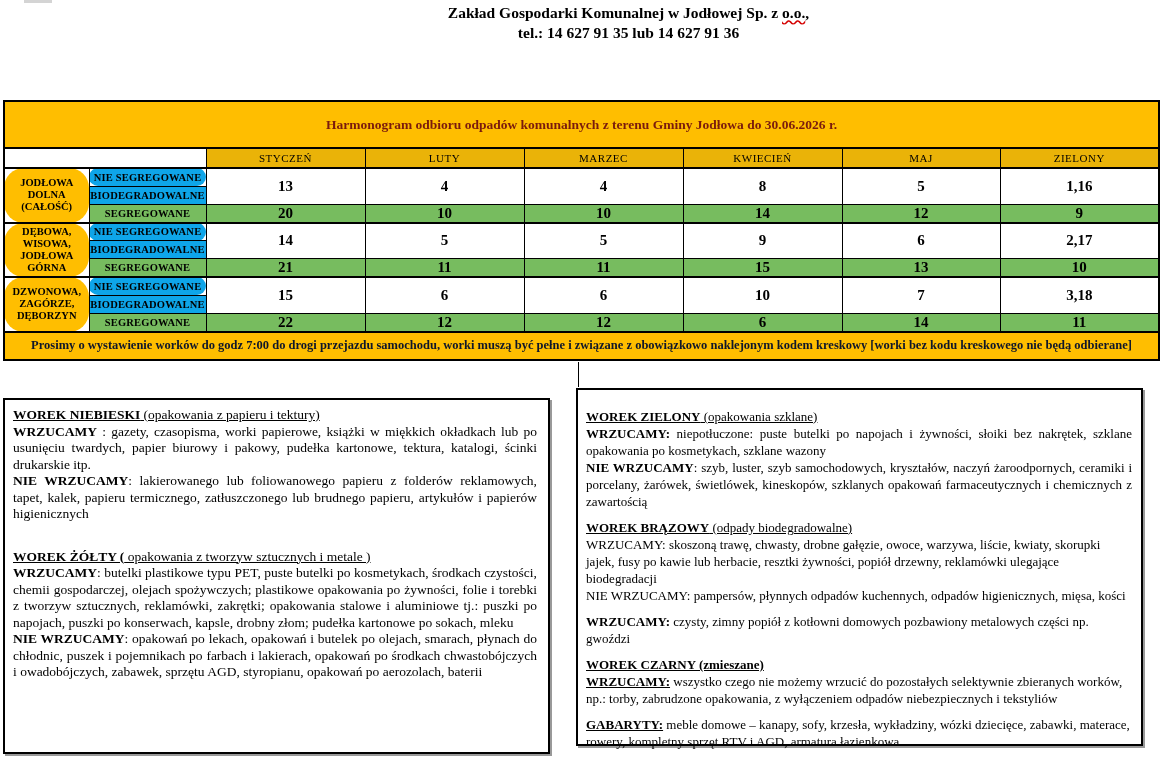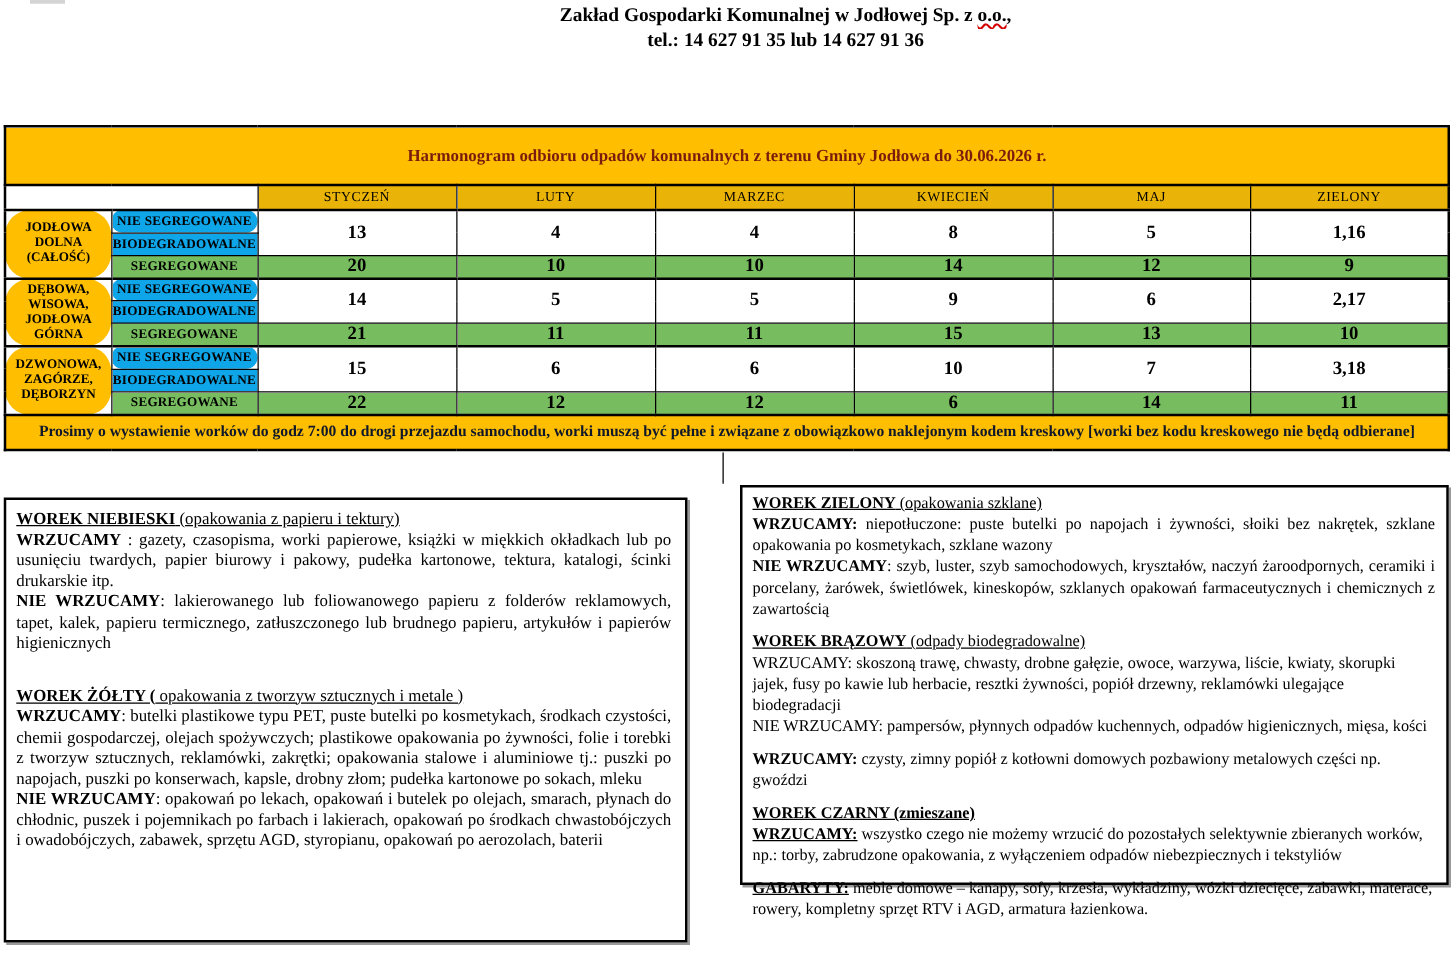--- a/index.html
+++ b/index.html
@@ -58,22 +58,22 @@
     position: absolute; background: #fff;
     border: 2px solid #000;
     box-shadow: 2px 2px 0 #999;
   }
   .panel-left {
     left: 3px; top: 398px; width: 547px; height: 356px;
     padding: 7px 11px 0 8px;
     font-size: 13.5px; line-height: 16.5px;
   }
   .panel-right {
-    left: 592px; top: 388px; width: 567px; height: 320px;
-    padding: 3px 9px 0 8px;
+    left: 576px; top: 388px; width: 567px; height: 358px;
+    padding: 18px 9px 0 8px;
     font-size: 13px; line-height: 17px;
   }
   .panel p { margin: 0; }
   .b { font-weight: bold; }
   .u, .hd { text-decoration: underline; }
   .just { text-align: justify; }
   .sec-gap-lg { margin-bottom: 26px; }
   .sec-gap { margin-bottom: 9px; }
 </style>
 </head>

